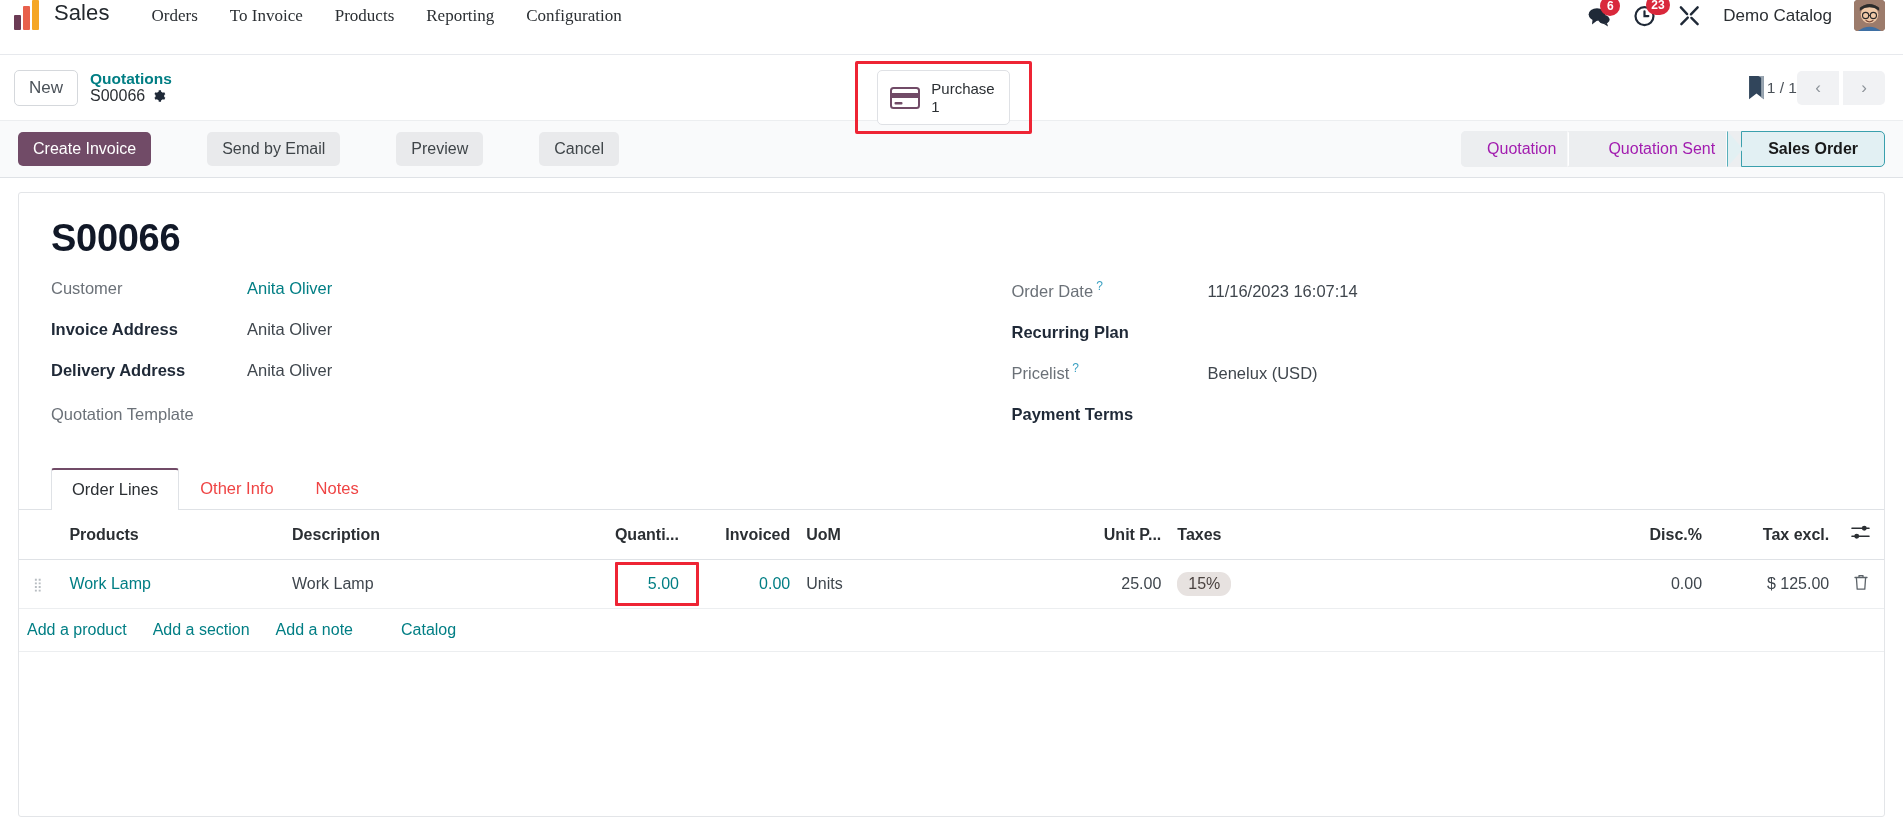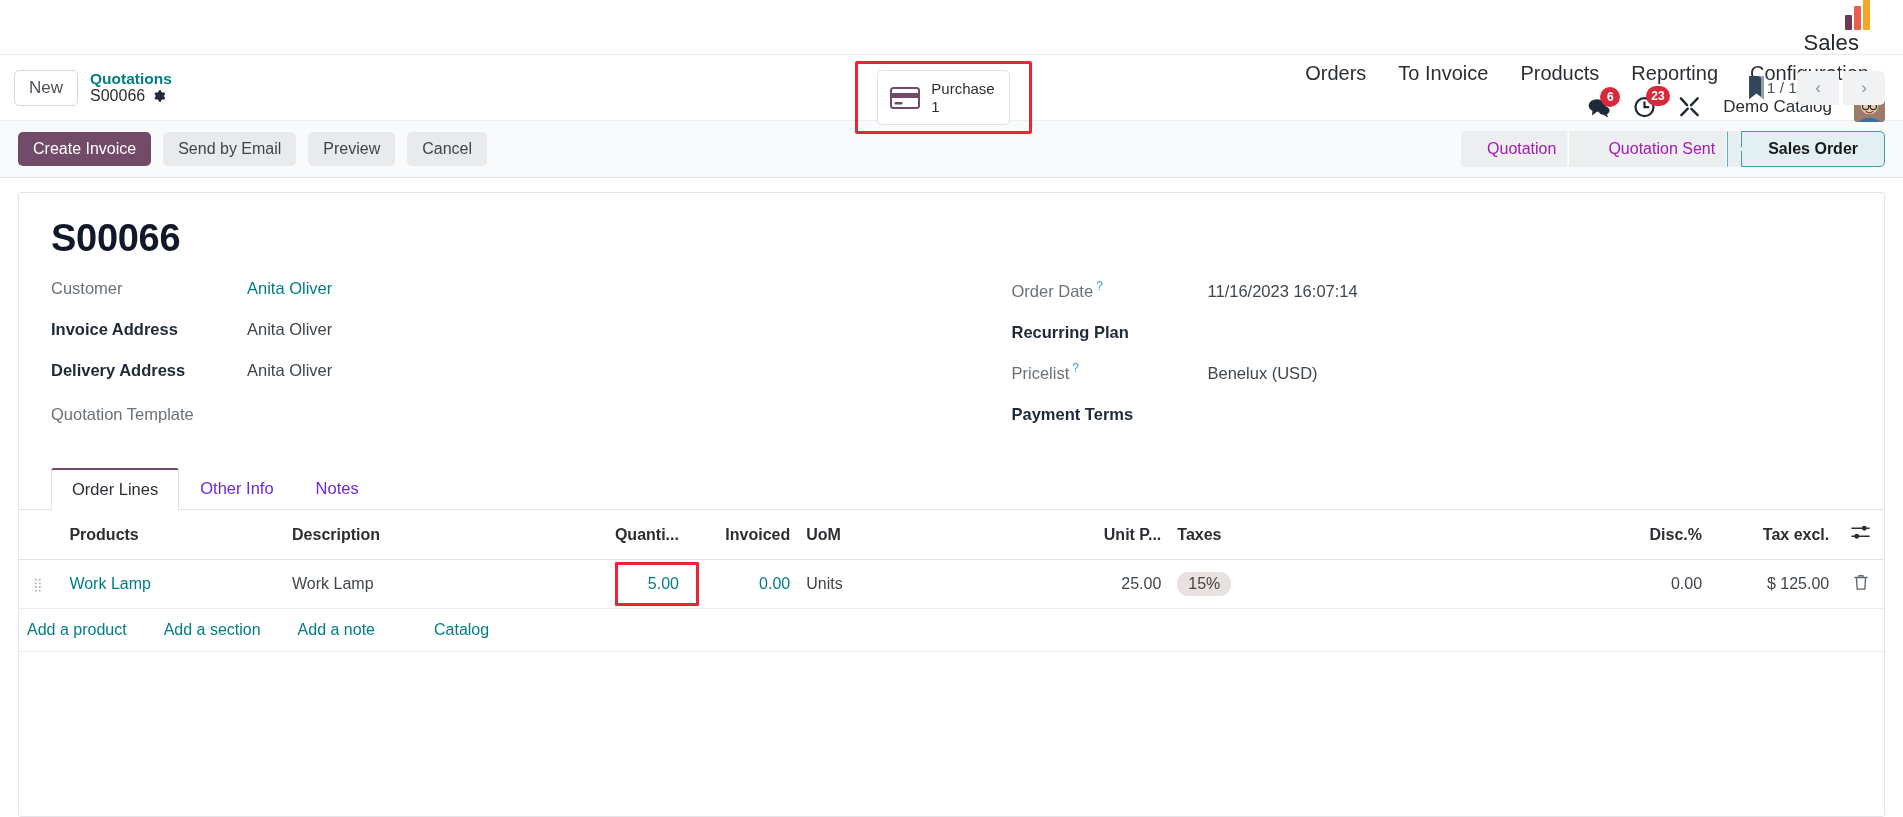--- a/index.html
+++ b/index.html
@@ -12,49 +12,49 @@
     font-family: "Liberation Sans", sans-serif;
     color: #1f2937;
   }
 
   
   .navbar {
     height: 55px;
     background: #ffffff;
     border-bottom: 1px solid #e7e9ed;
     display: flex;
-    align-items: flex-end;
+    align-items: flex-start;
     padding: 0 18px 0 14px;
     position: relative;
-    flex-direction: column;
   }
   .brand-logo {
     width: 28px; height: 30px;
     display: flex; align-items: flex-end; gap: 2px;
     margin-right: 12px;
   }
   .brand-logo i { display:block; width: 7px; border-radius: 1px; }
   .bl1 { height: 15px; background:#6b3b55; }
   .bl2 { height: 24px; background:#e8604c; }
   .bl3 { height: 30px; background:#f5a623; }
 
   .brand-name {
     font-size: 22px;
     font-weight: 400;
     color: #23282d;
     margin-right: 26px;
     letter-spacing: .1px;
   }
   .nav-links { display: flex; align-items: center; gap: 0; }
   .nav-links a {
-    font-size: 20px;
+    font-size: 17px;
     color: #2b2f33;
     text-decoration: none;
     padding: 6px 16px;
     white-space: nowrap;
+    font-family: Liberation Serif, serif;
   }
 
   .nav-right {
     margin-left: auto;
     display: flex;
     align-items: center;
     gap: 22px;
   }
   .nav-icon-wrap { position: relative; display: flex; align-items: center; cursor: pointer; }
   .badge {
@@ -164,20 +164,21 @@
 
   
   .action-row {
     height: 58px;
     background: #f9fafb;
     border-top: 1px solid #eceef0;
     border-bottom: 1px solid #dfe2e6;
     display: flex;
     align-items: center;
     padding: 0 18px 0 18px;
+    gap: 44px;
   }
   .btn {
     border-radius: 5px;
     padding: 8px 15px;
     font-size: 16px;
     cursor: pointer;
     border: none;
     font-family: inherit;
     white-space: nowrap;
   }
@@ -290,21 +291,21 @@
   
   .notebook { margin-top: 24px; }
   .tab-head {
     display: flex;
     border-bottom: 1px solid #dfe2e6;
     padding-left: 32px;
   }
   .tab {
     padding: 10px 20px 11px 20px;
     font-size: 16.5px;
-    color: #6d28d9;
+    color: #ef4444;
     cursor: pointer;
     background: transparent;
     border: 1px solid transparent;
     border-bottom: none;
     position: relative;
     top: 1px;
   }
   .tab.active {
     color: #2b2f33;
     background: #fff;
@@ -376,21 +377,21 @@
     right: -20px;
     top: 50%;
     transform: translateY(-50%);
     width: 84px; height: 44px;
     border: 3px solid #ee2434;
     border-radius: 1px;
     pointer-events: none;
   }
 
   .add-row td { border-bottom: 1px solid #eceef0; padding: 12px 8px; }
-  .add-links { display: flex; align-items: flex-start; gap: 15px; }
+  .add-links { display: flex; align-items: flex-start; gap: 4px; }
   .add-links span {
     color: #017e84;
     font-size: 16px;
     cursor: pointer;
     padding-right: 22px;
     white-space: nowrap;
   }
   .add-links span.spaced { padding-left: 22px; }
 
   .opt-icon { color:#2b2f33; cursor:pointer; }

